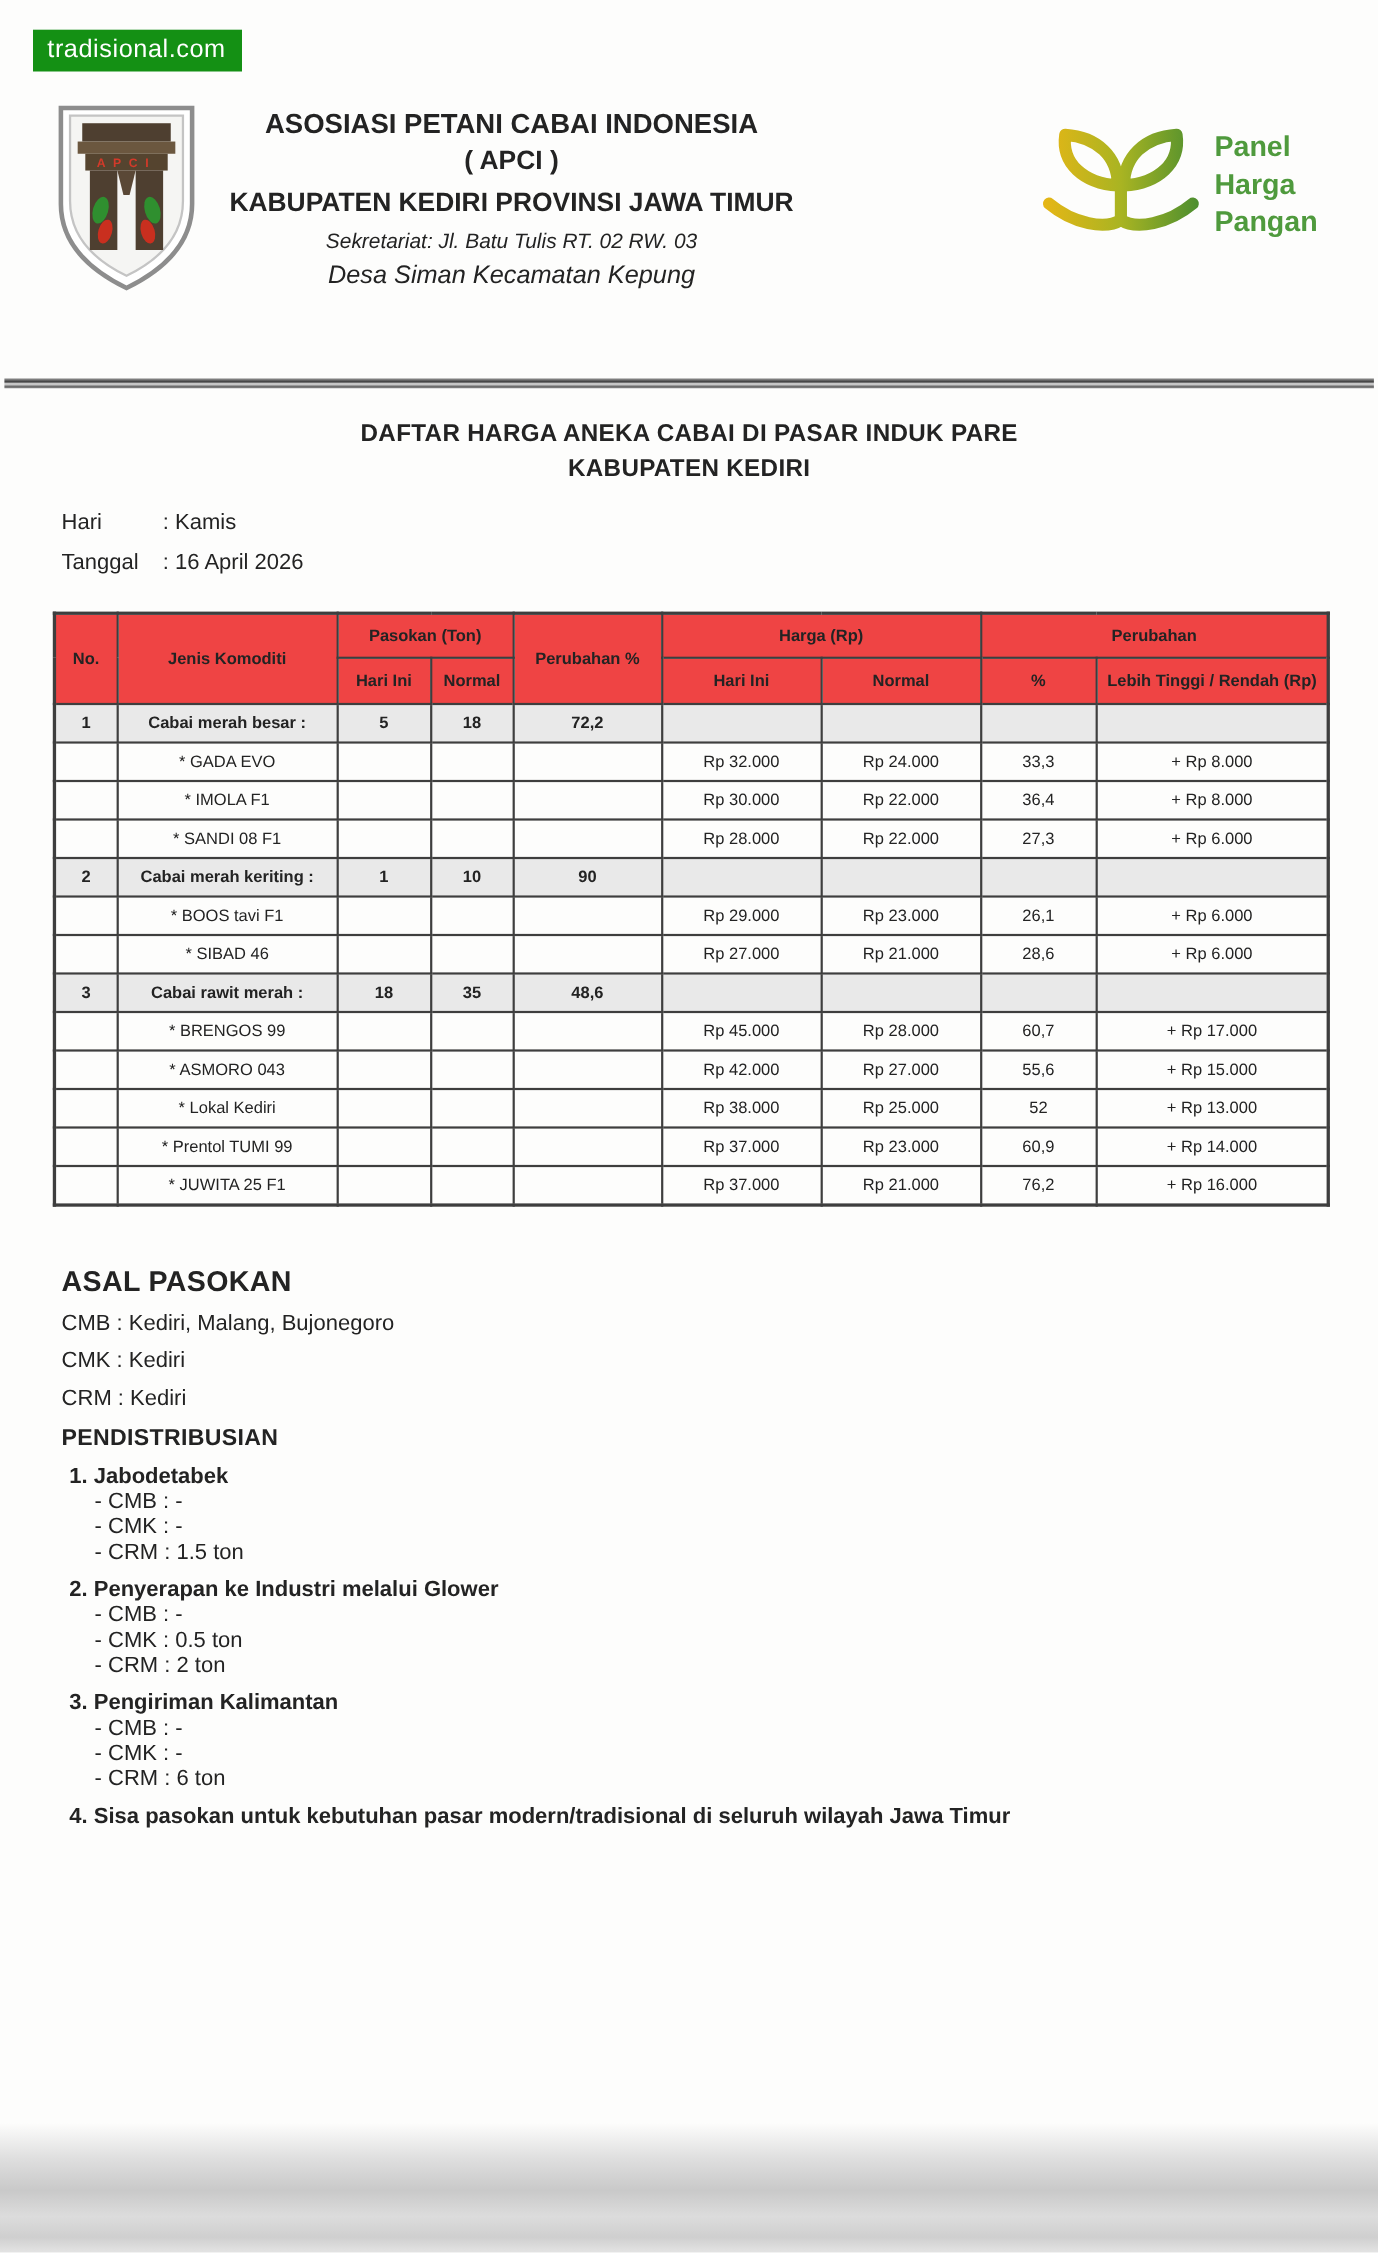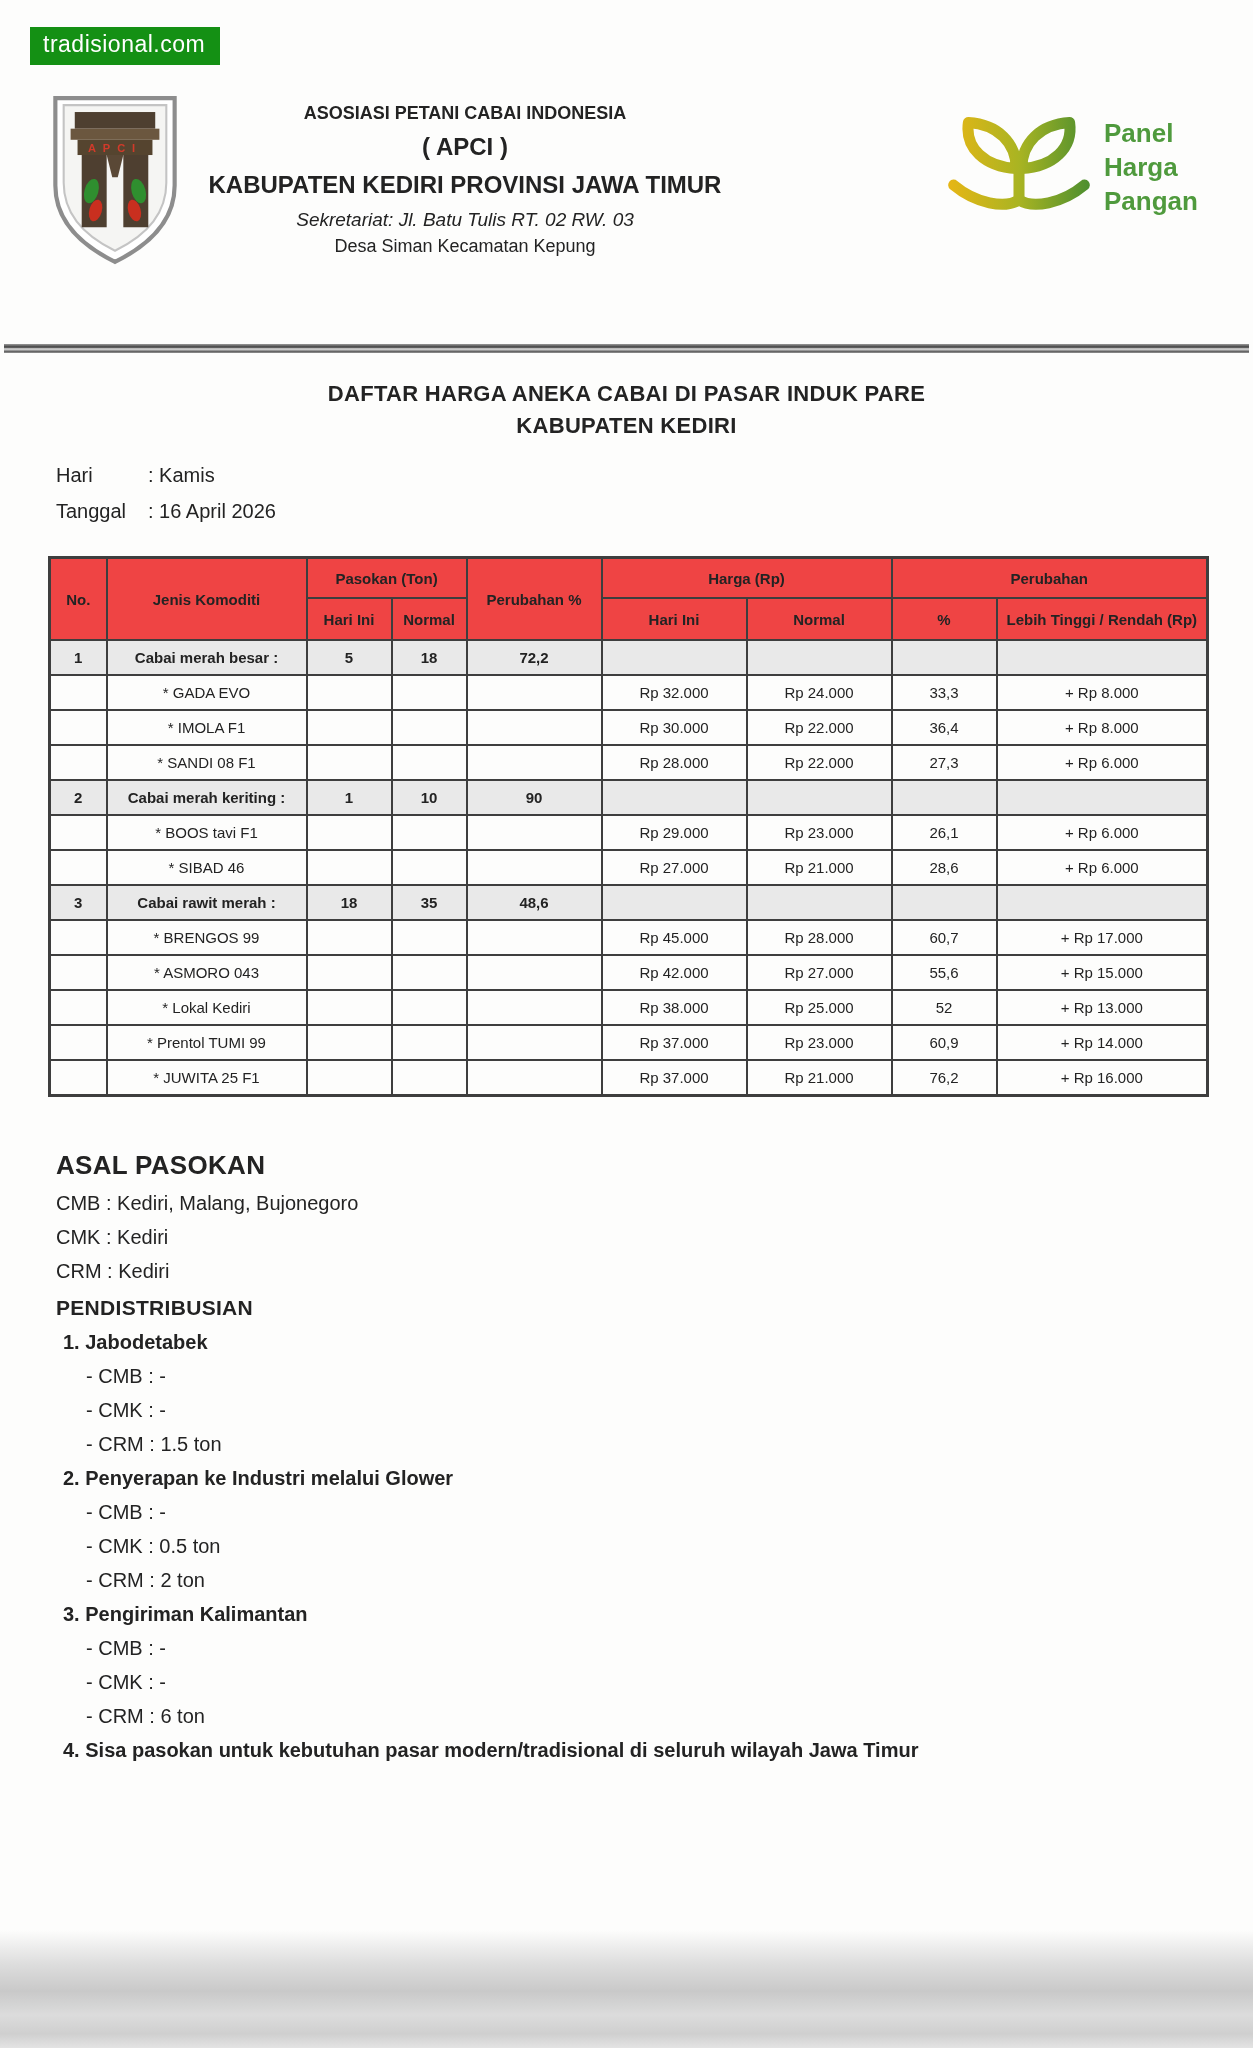--- a/index.html
+++ b/index.html
@@ -21,25 +21,25 @@
     font-size:23px; padding:4px 15px 7px 13px;
     letter-spacing:0.5px;
   }
 
   
   .shield { position:absolute; left:45px; top:94px; width:140px; height:172px; }
   .org-block {
     position:absolute; left:180px; top:98px; width:570px;
     text-align:center;
   }
-  .org-name   { font-size:18px; font-weight:bold; line-height:30px; }
+  .org-name   { font-size:25px; font-weight:bold; line-height:30px; }
   .org-abbr   { font-size:24px; font-weight:bold; line-height:30px; margin-top:4px; }
   .org-region { font-size:24px; font-weight:bold; line-height:30px; margin-top:8px; }
   .org-secretariat { font-size:19px; font-style:italic; margin-top:9px; }
-  .org-village     { font-size:18px; margin-top:5px; }
+  .org-village     { font-size:23px; font-style:italic; margin-top:5px; }
 
   .panel-logo { position:absolute; left:940px; top:106px; display:flex; align-items:flex-start; }
   .panel-logo svg { width:158px; height:138px; }
   .panel-logo-text {
     margin-left:6px; margin-top:10px;
     font-size:26px; font-weight:bold; line-height:34px;
     color:#4f9a3d;
   }
 
   
@@ -86,21 +86,21 @@
   
   .asal { position:absolute; left:56px; top:1150px; }
   .asal-heading { font-size:26px; font-weight:bold; letter-spacing:0.3px; }
   .asal-line { font-size:20px; margin-top:11px; }
   .asal-line:first-of-type { margin-top:12px; }
 
   
   .dist { position:absolute; left:56px; top:1296px; width:1140px; }
   .dist-heading { font-size:21px; font-weight:bold; letter-spacing:0.3px; }
   .dist-title { font-size:20px; font-weight:bold; margin-top:11px; margin-left:7px; }
-  .dist-line  { font-size:20px; margin-top:11px; margin-left:30px; }
+  .dist-line  { font-size:20px; margin-left:30px; }
 
   
   .bottom-band {
     position:absolute; left:0; bottom:0; width:1253px; height:118px;
     background:linear-gradient(180deg,
       rgba(214,214,214,0) 0%,
       #dedede 28%,
       #c9c9c9 52%,
       #dcdcdc 72%,
       #cfcfcf 88%,

